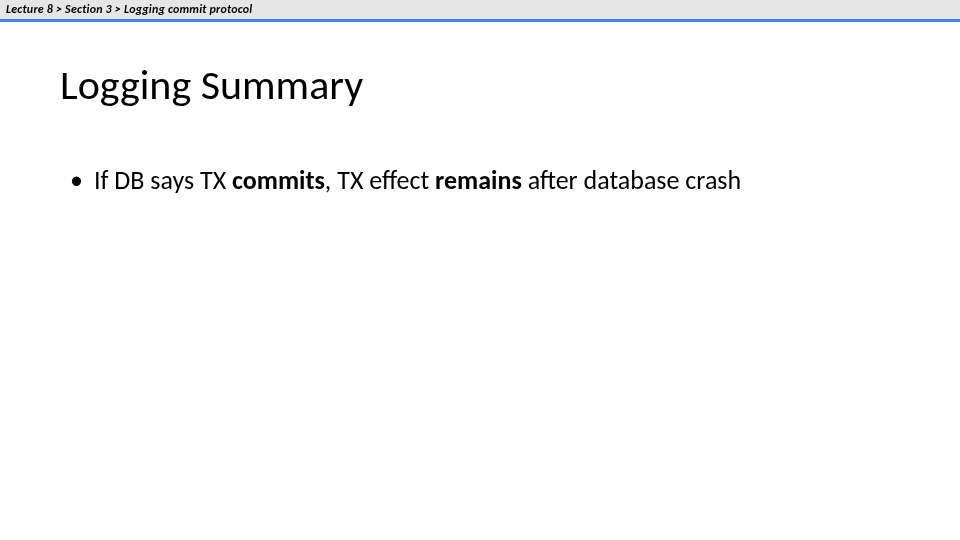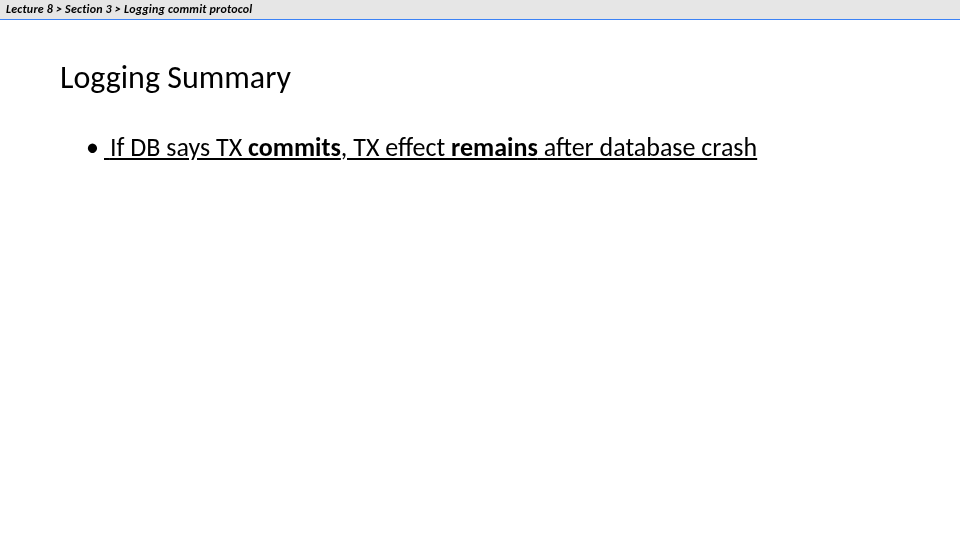--- a/index.html
+++ b/index.html
@@ -7,41 +7,40 @@
     padding: 0;
     width: 960px;
     height: 540px;
     background: #ffffff;
     font-family: "Segoe UI", "Calibri", "Helvetica Neue", Arial, sans-serif;
     color: #000000;
     overflow: hidden;
   }
   .breadcrumb-bar {
     background: #e6e6e6;
-    border-bottom: 1px solid #3b82f6;
+    border-bottom: 3px solid #3b82f6;
     padding: 2px 6px 3px 6px;
     font-size: 12px;
     font-weight: 700;
     font-style: italic;
     letter-spacing: 0.2px;
   }
   .slide {
     padding: 30px 60px 20px 60px;
   }
   .title {
-    font-size: 32px;
+    font-size: 42px;
     font-weight: 400;
-    margin: 10px 0 35px 0;
+    margin: 10px 0 55px 0;
     line-height: 1.1;
   }
   .bullets {
     list-style: none;
     padding: 0;
-    margin: 16px;
-    text-decoration: underline;
+    margin: 0;
   }
   .bullets li {
     font-size: 26px;
     line-height: 1.35;
     margin-bottom: 55px;
     padding-left: 28px;
     text-indent: -18px;
   }
   .bullets li::before {
     content: "\2022";

